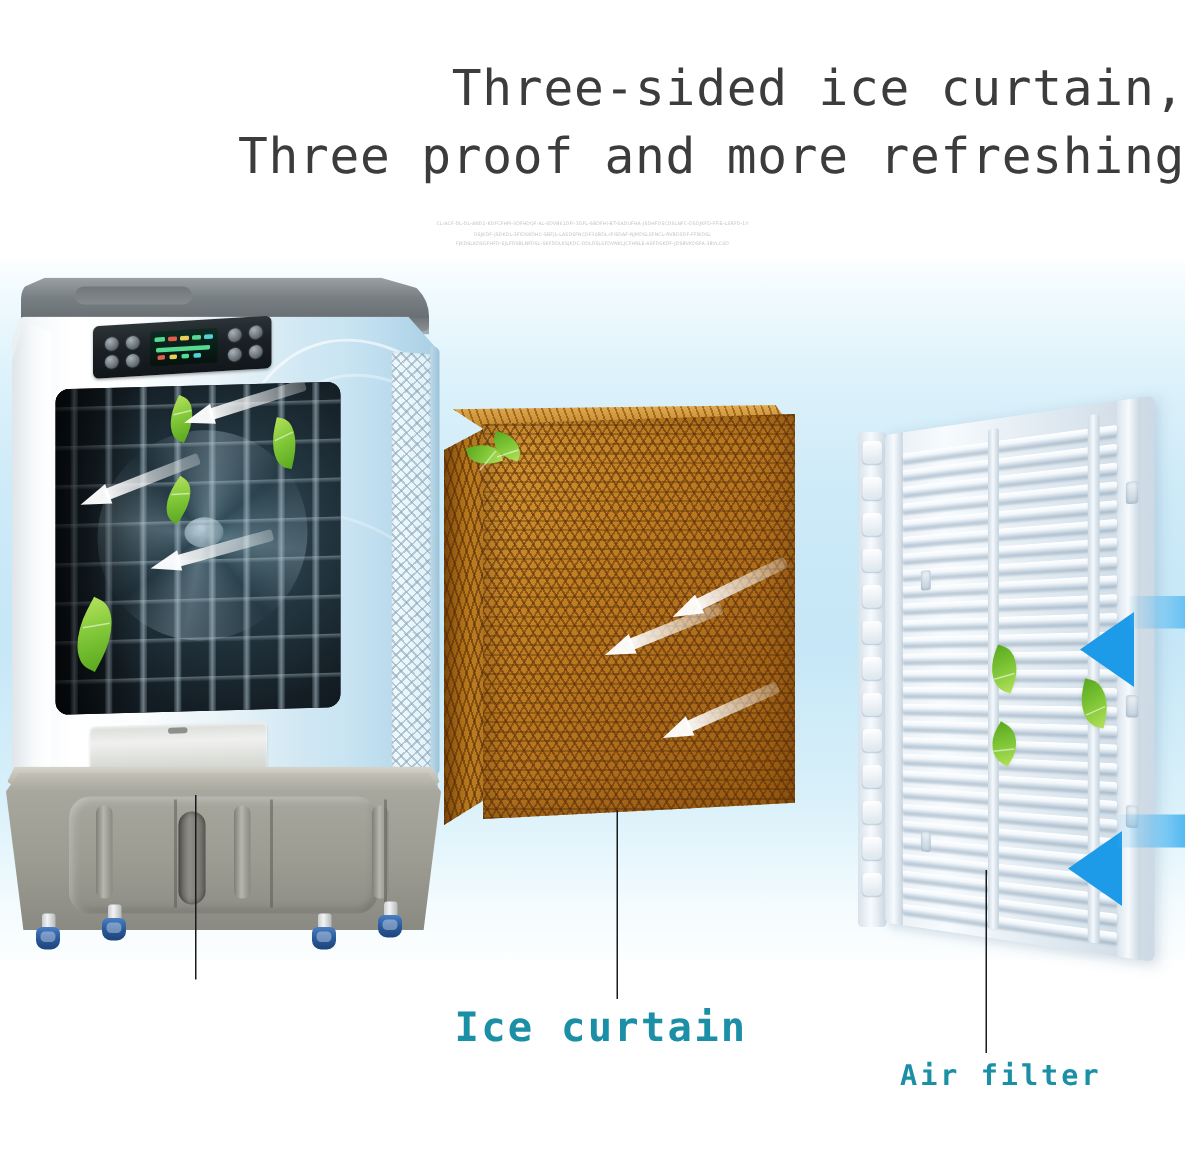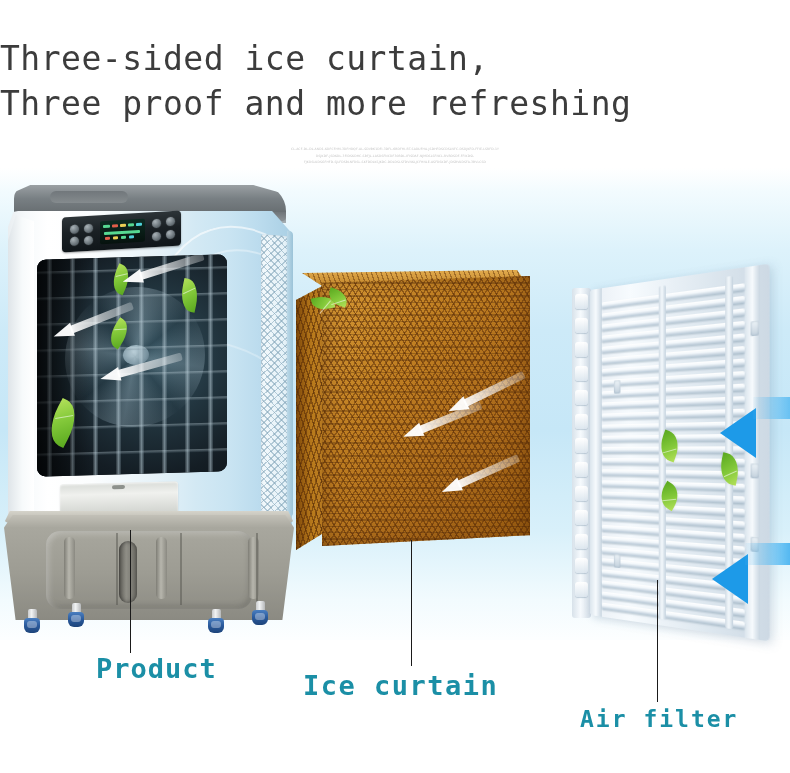--- a/index.html
+++ b/index.html
@@ -44,21 +44,21 @@
     left: 0; top: 640px;
     width: 790px; height: 133px;
     background: #ffffff;
   }
 
   
   .headline {
     position: absolute;
     left: 0; top: 36px;
     width: 790px;
-    text-align: left;
+    text-align: right;
     color: #3c3c3c;
     font-family: "DejaVu Sans Mono", monospace;
     font-size: 33px;
     line-height: 45px;
     letter-spacing: 0.5px;
     white-space: nowrap;
   }
   .headline .l2 { display: block; }
 
   .microtext {
@@ -526,21 +526,21 @@
   }
   .label {
     position: absolute;
     color: #1b8fa6;
     font-family: "DejaVu Sans Mono", monospace;
     font-weight: bold;
     white-space: nowrap;
   }
   #label-product    { left: 96px;  top: 653px; font-size: 27px; letter-spacing: 1px; }
   #label-curtain    { left: 303px; top: 670px; font-size: 27px; letter-spacing: 1.5px; }
-  #label-airfilter  { left: 580px; top: 706px; font-size: 23px; letter-spacing: 2px; }
+  #label-airfilter  { left: 600px; top: 706px; font-size: 19px; letter-spacing: 2px; }
 
   
   .watermark {
     position: absolute;
     left: 596px; top: 716px;
     width: 190px; height: 56px;
     opacity: .92;
     pointer-events: none;
   }
 </style>
@@ -779,21 +779,20 @@
     <div class="barrow" style="left:140px; top:272px;">
       <div class="bhead"></div>
         <div class="btail"></div>
     </div>
   </div>
 
   <div class="pointer" style="left:130px; top:530px; height:123px;"></div>
   <div class="pointer" style="left:411px; top:540px; height:126px;"></div>
   <div class="pointer" style="left:657px; top:580px; height:122px;"></div>
 
-  <div class="label" id="label-product">Product</div>
   <div class="label" id="label-curtain">Ice curtain</div>
   <div class="label" id="label-airfilter">Air filter</div>
 
   <svg class="watermark" viewBox="0 0 190 56">
     <g fill="none" stroke="#ffffff" stroke-width="5" stroke-linecap="round" opacity="0.95">
       <path d="M4,32 L52,32"></path>
       <path d="M60,34 C60,18 74,14 80,22 C86,30 78,40 66,40"></path>
       <path d="M96,16 L96,34 C96,40 102,42 110,40"></path>
       <path d="M118,34 L178,34"></path>
       <path d="M178,34 C186,34 188,28 184,24"></path>

